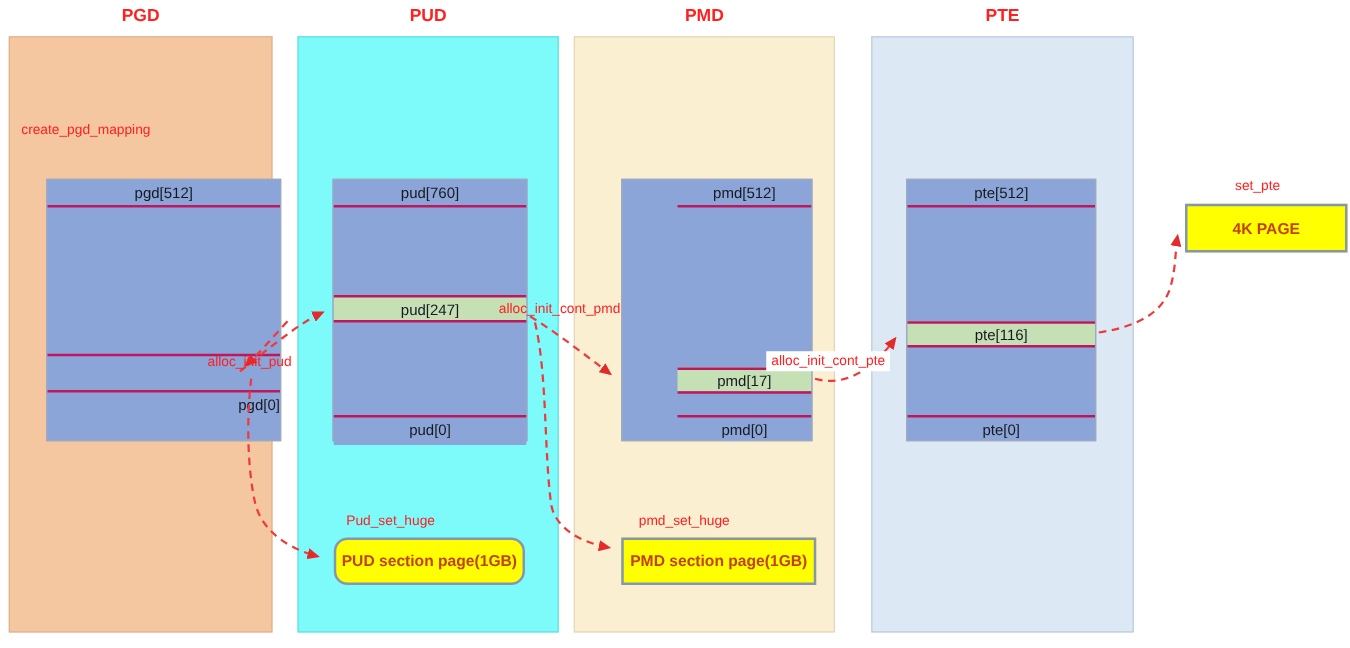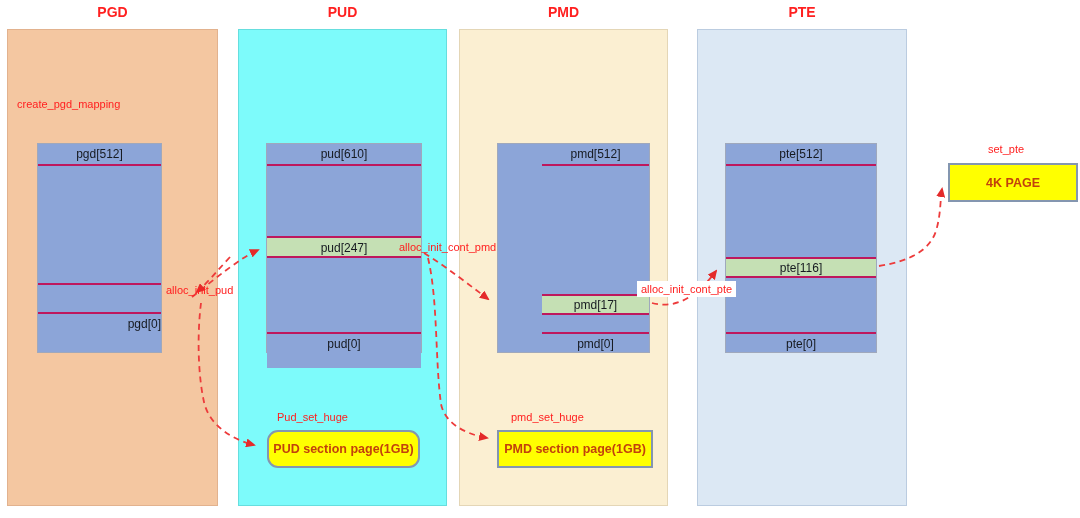--- a/index.html
+++ b/index.html
@@ -17,35 +17,35 @@
   .col-title{position:absolute;top:3px;height:18px;line-height:18px;text-align:center;
              font-size:14px;font-weight:bold;color:#FF2020;}
   #title-pgd{left:7px;width:211px;}
   #title-pud{left:238px;width:209px;}
   #title-pmd{left:459px;width:209px;}
   #title-pte{left:697px;width:210px;}
 
   
   .ptable{position:absolute;top:143px;height:210px;box-sizing:border-box;
           border:1px solid #9FA8BC;background:#8CA5D8;}
-  #table-pgd{left:37px;width:125px;}
+  #table-pgd{left:37px;width:188px;}
   #table-pud{left:266px;width:156px;}
   #table-pmd{left:497px;width:153px;padding-left:44px;}
   #table-pte{left:725px;width:152px;}
   .prow{box-sizing:border-box;text-align:center;font-size:12px;color:#161a20;
         background:#8CA5D8;overflow:hidden;white-space:nowrap;}
   .prow + .prow{border-top:2px solid #be185d;}
   .prow.sel{background:#C5E0B4;}
 
   
   .fn-label{position:absolute;font-size:11px;line-height:14px;color:#FF2020;white-space:nowrap;z-index:5;}
   #lbl-create{left:17px;top:97px;}
   #lbl-aip{left:166px;top:283px;}
   #lbl-aicpmd{left:399px;top:240px;}
-  #lbl-aicpte{left:637px;top:281px;background:#ffffff;padding:1px 4px;}
+  #lbl-aicpte{left:613px;top:281px;background:#ffffff;padding:1px 4px;}
   #lbl-pudsh{left:277px;top:410px;}
   #lbl-pmdsh{left:511px;top:410px;}
   #lbl-setpte{left:988px;top:142px;}
 
   
   .ybox{position:absolute;background:#FFFF00;border:2px solid #8496B0;box-sizing:border-box;
         display:flex;align-items:center;justify-content:center;
         font-size:12.5px;font-weight:bold;color:#c2410c;white-space:nowrap;z-index:4;}
   #box-pud{left:267px;top:430px;width:153px;height:38px;border-radius:11px;}
   #box-pmd{left:497px;top:430px;width:156px;height:38px;}
@@ -71,25 +71,25 @@
   <div class="col" id="col-pte"></div>
 
   <div class="ptable" id="table-pgd">
     <div class="prow" style="height:20px;line-height:20px;">pgd[512]</div>
     <div class="prow" style="height:119px;"></div>
     <div class="prow" style="height:29px;"></div>
     <div class="prow" style="height:21px;line-height:21px;text-align:right;">pgd[0]</div>
   </div>
 
   <div class="ptable" id="table-pud">
-    <div class="prow" style="height:20px;line-height:20px;">pud[610]</div>
+    <div class="prow" style="height:20px;line-height:20px;">pud[760]</div>
     <div class="prow" style="height:72px;"></div>
     <div class="prow sel" style="height:20px;line-height:20px;">pud[247]</div>
     <div class="prow" style="height:76px;"></div>
-    <div class="prow" style="height:36px;line-height:20px;">pud[0]</div>
+    <div class="prow" style="height:24px;line-height:20px;">pud[0]</div>
   </div>
 
   <div class="ptable" id="table-pmd">
     <div class="prow" style="height:20px;line-height:20px;">pmd[512]</div>
     <div class="prow" style="height:130px;"></div>
     <div class="prow sel" style="height:19px;line-height:19px;">pmd[17]</div>
     <div class="prow" style="height:19px;"></div>
     <div class="prow" style="height:20px;line-height:20px;">pmd[0]</div>
   </div>
 

